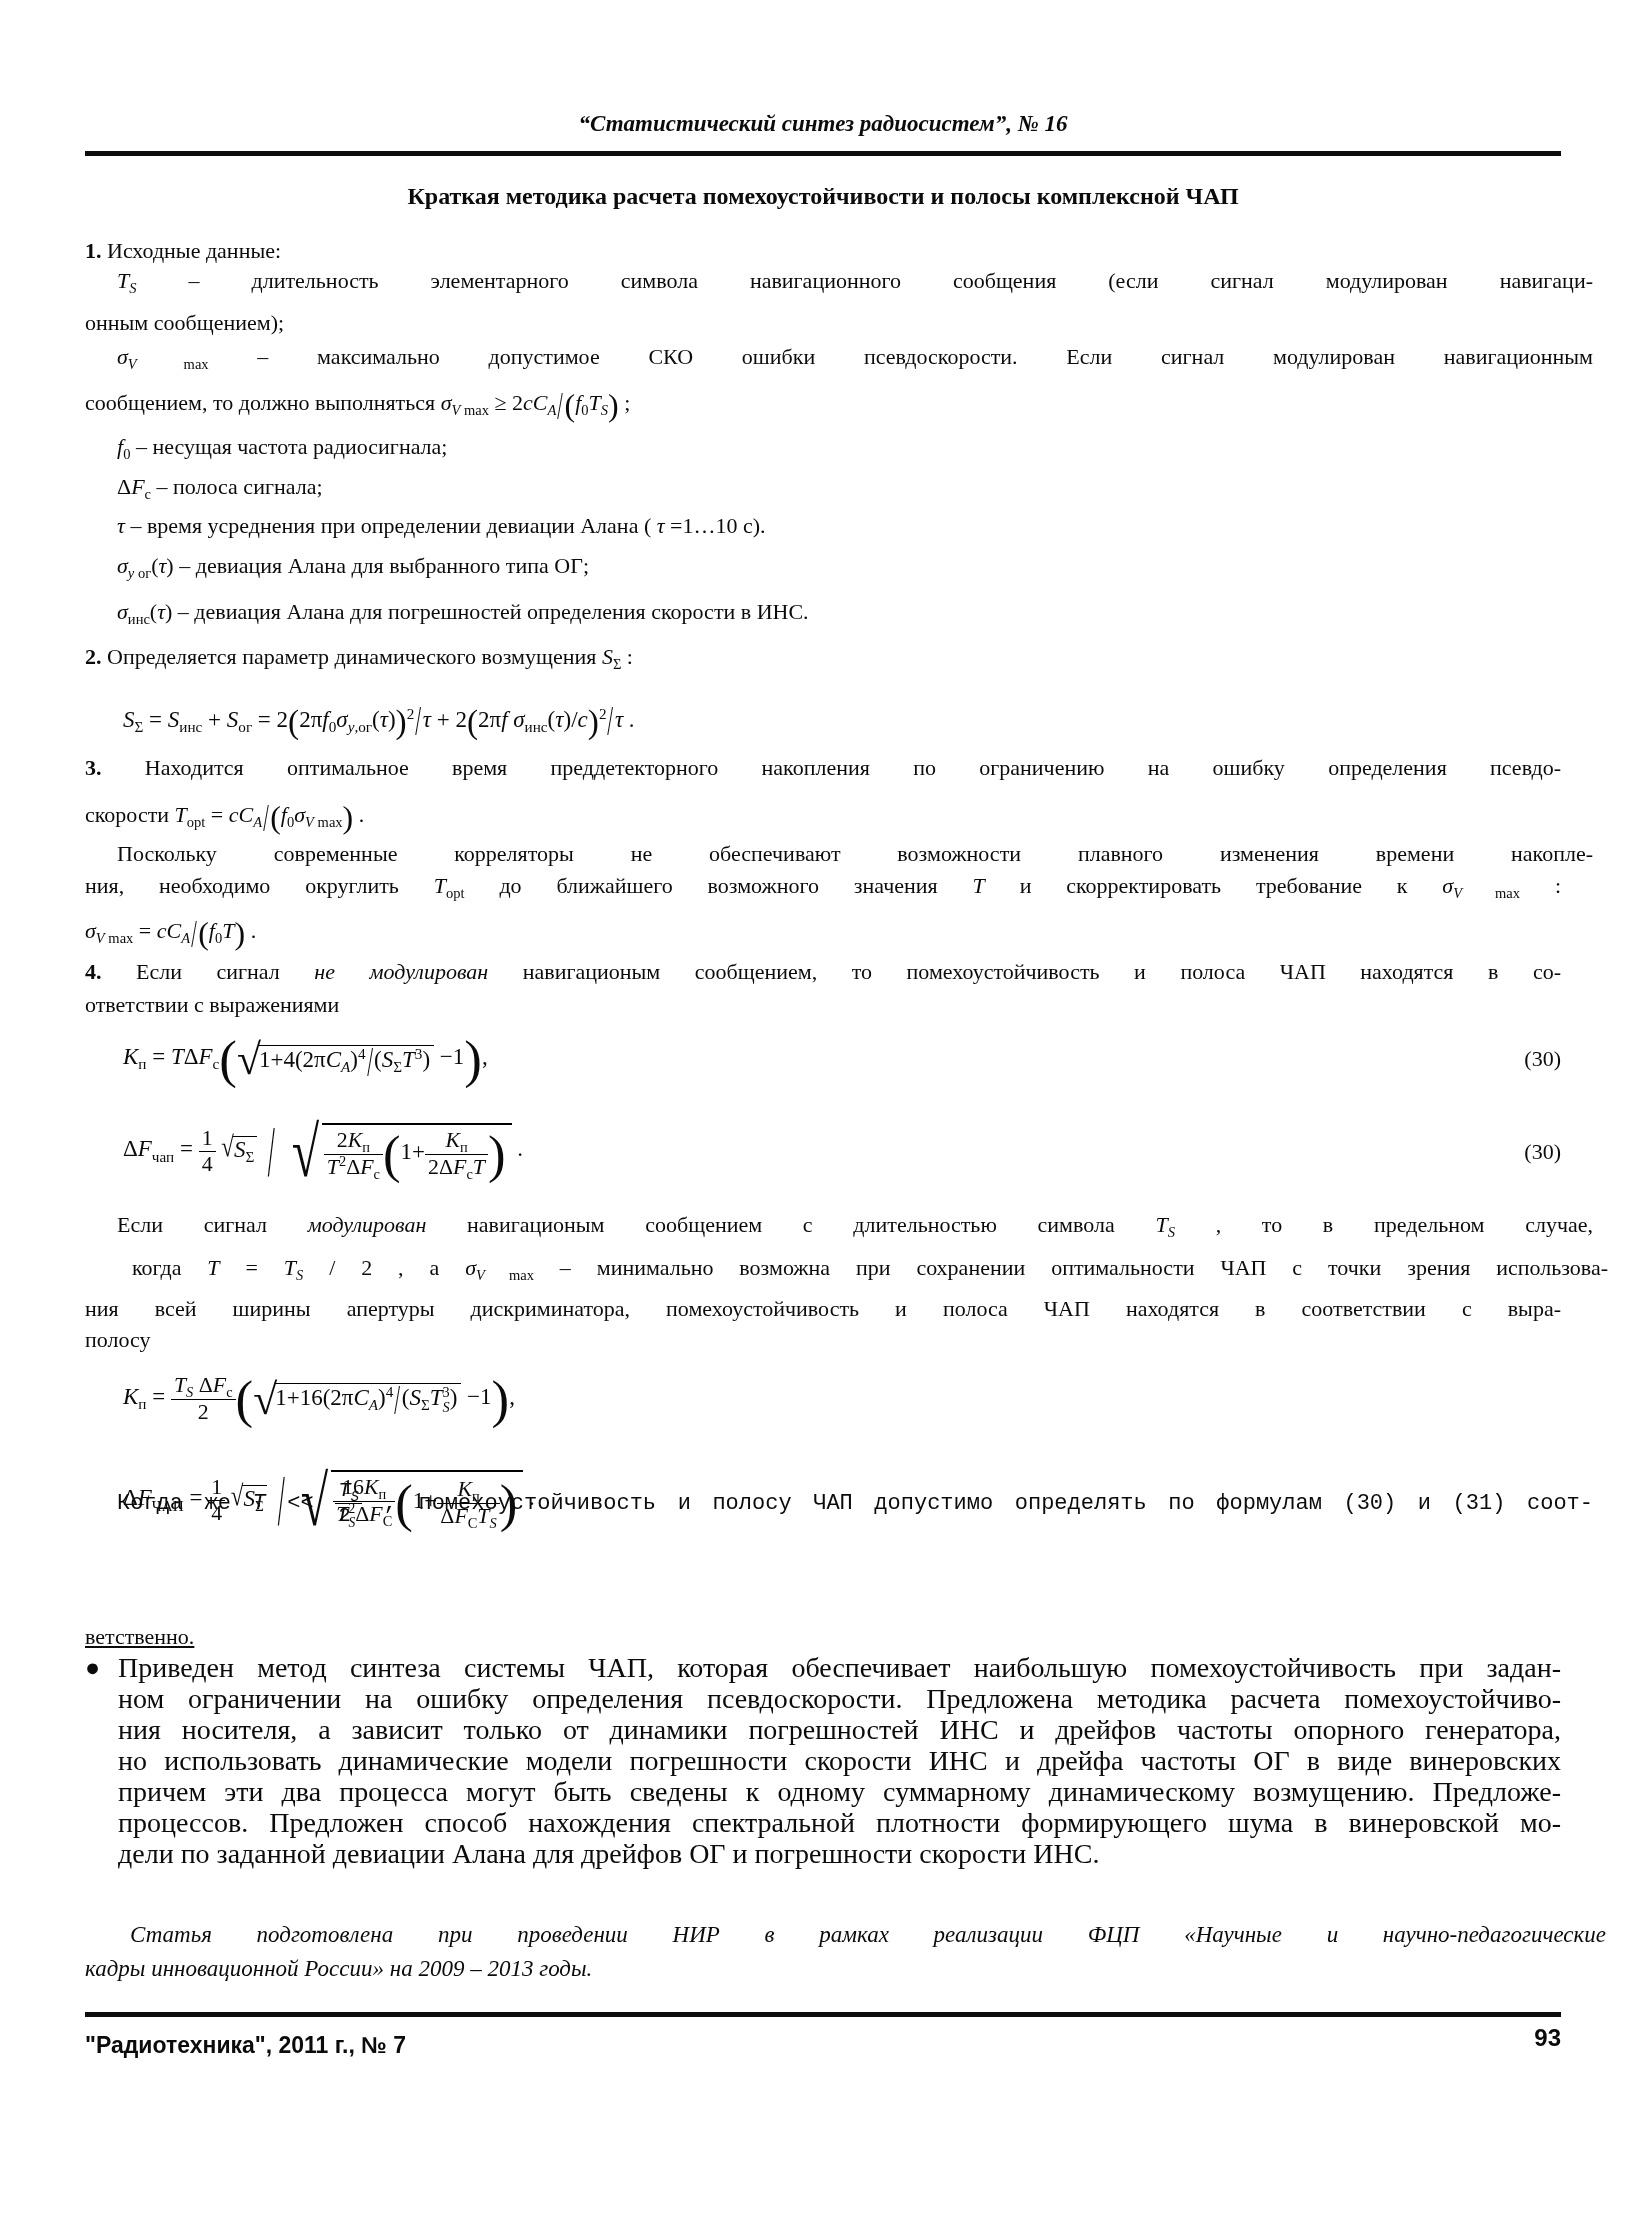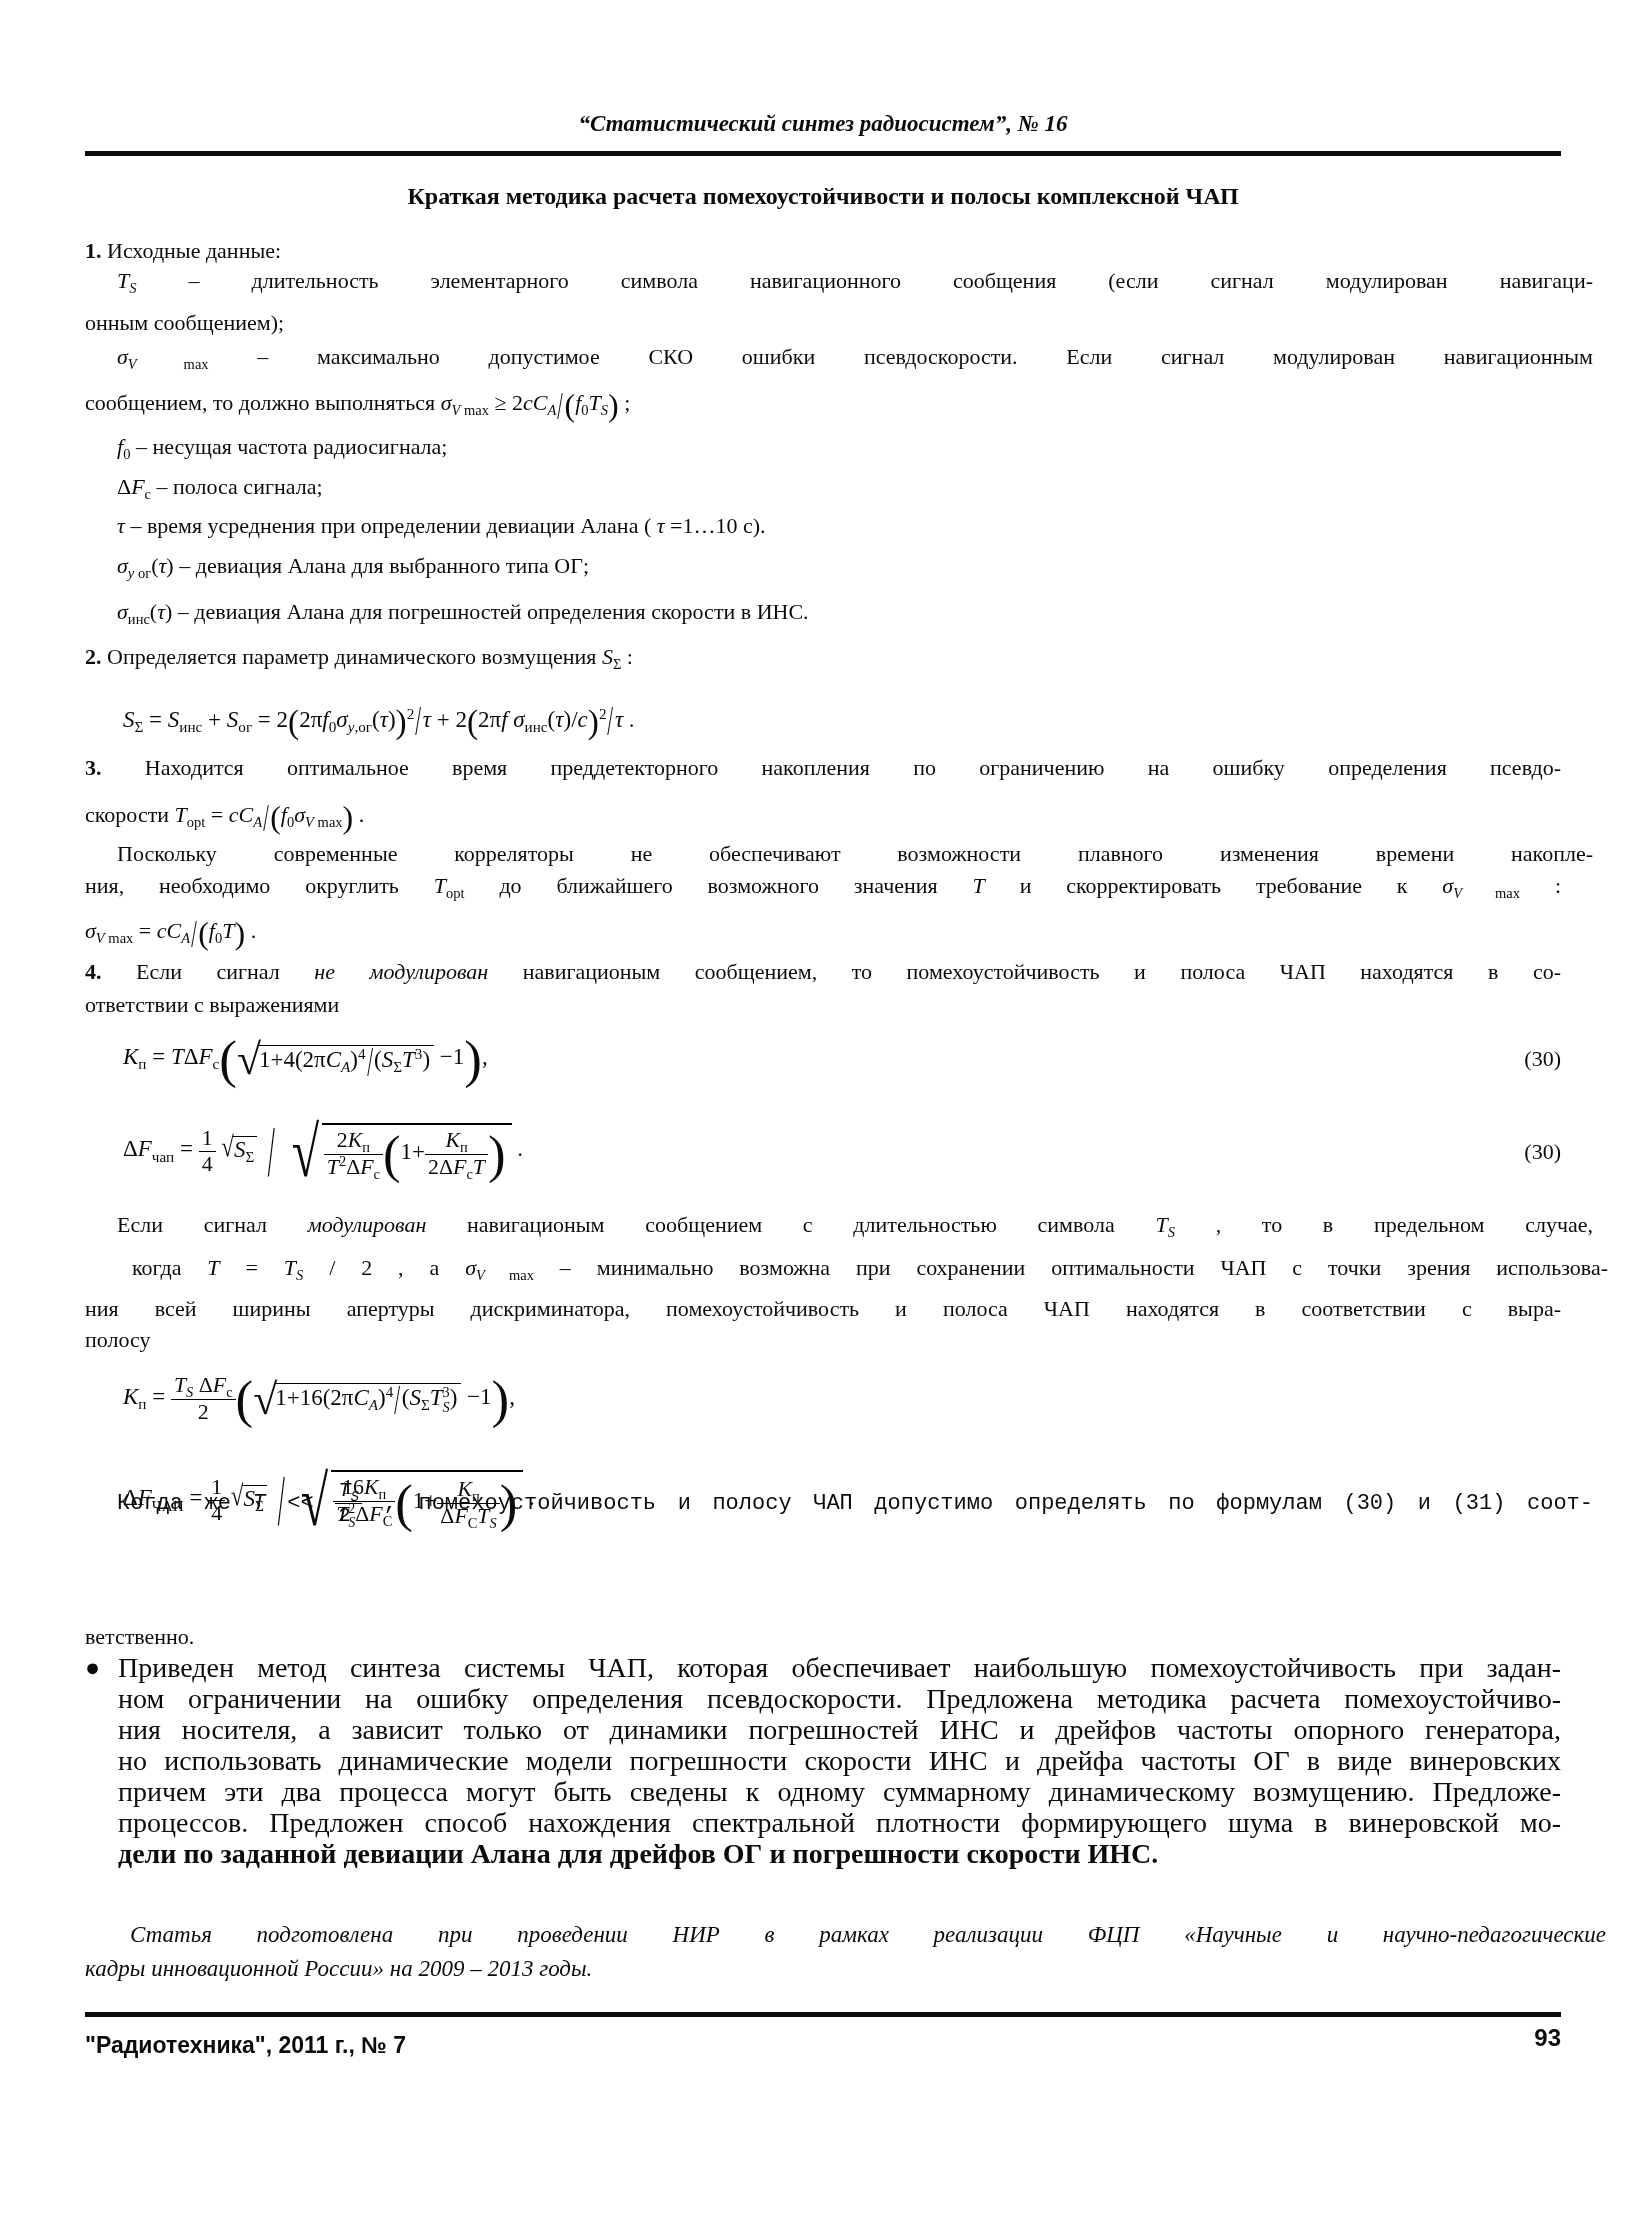--- a/index.html
+++ b/index.html
@@ -14,21 +14,21 @@
   .hjournal{font-style:italic;font-weight:bold;font-size:23px;}
   .title{font-weight:bold;font-size:24px;}
   .eqrow{position:absolute;left:85px;width:1476px;display:flex;align-items:center;
          justify-content:space-between;font-size:23px;}
   .eqrow .f{padding-left:38px;white-space:nowrap;}
   .eqrow .no{font-size:22px;align-self:center;}
   .bull{position:absolute;left:85px;width:1476px;display:flex;}
   .bull .mark{width:33px;font-size:25px;line-height:31px;}
   .bull .btxt{flex:1;}
   .bl{font-size:28px;line-height:31px;text-align:justify;text-align-last:justify;}
-  .bl.last{text-align-last:left;font-weight:bold;}
+  .bl.last{text-align-last:left;}
   .noteln{font-size:23px;font-style:italic;line-height:34px;}
   .frow{position:absolute;left:85px;width:1476px;display:flex;
         justify-content:space-between;align-items:flex-start;
         font-family:"Liberation Sans",sans-serif;font-weight:bold;}
   .fjournal{font-size:23px;}
   .fpage{font-size:24px;}
   
   sub,sup{font-size:66%;line-height:0;}
   sub{vertical-align:-0.35em;}
   sup{vertical-align:0.55em;}
@@ -100,21 +100,21 @@
   <div class="ab ln" style="top:1325px;">полосу</div>
 
   <div class="eqrow" style="top:1353px;height:92px;">
     <span class="f"><i>K</i><sub>п</sub> = <fr><ft><i>T<sub>S</sub></i> Δ<i>F</i><sub>c</sub></ft><fb>2</fb></fr><bp2>(</bp2><sqm><rs>√</rs><rb>1+16(2π<i>C<sub>A</sub></i>)<sup>4</sup><bs>/</bs>(<i>S</i><sub>Σ</sub><i>T</i><ss><s1>3</s1><s2><i>S</i></s2></ss>)</rb></sqm> −1<bp2>)</bp2>,</span>
   </div>
   <div class="eqrow" style="top:1448px;height:105px;">
     <span class="f">Δ<i>F</i><sub>ЧАП</sub> = <fr><ft>1</ft><fb>4</fb></fr> <sq><rs>√</rs><rb><i>S</i><sub>Σ</sub></rb></sq><bsl>/</bsl><sqt><rs>√</rs><rb><fr><ft>16<i>K</i><sub>п</sub></ft><fb><i>T</i><ss><s1>2</s1><s2><i>S</i></s2></ss>Δ<i>F</i><sub>C</sub></fb></fr><bp2>(</bp2>1+<fr><ft><i>K</i><sub>п</sub></ft><fb>Δ<i>F</i><sub>C</sub><i>T<sub>S</sub></i></fb></fr><bp2>)</bp2></rb></sqt> .</span>
   </div>
 
   <div class="ab ln j ind" style="top:1476px;line-height:56px;font-family:Liberation Mono, monospace;">Когда же <i>T</i> &lt;&lt; <fr><ft><i>T<sub>S</sub></i></ft><fb>2</fb></fr> , помехоустойчивость и полосу ЧАП допустимо определять по формулам (30) и (31) соот-</div>
-  <div class="ab ln" style="top:1622px;">ветственно.</div>
+  <div class="ab ln" style="top:1622px;text-decoration:underline;">ветственно.</div>
 
   <div class="bull" style="top:1652px;">
     <div class="mark">●</div>
     <div class="btxt">
       <div class="bl">Приведен метод синтеза системы ЧАП, которая обеспечивает наибольшую помехоустойчивость при задан-</div>
       <div class="bl">ном ограничении на ошибку определения псевдоскорости. Предложена методика расчета помехоустойчиво-</div>
       <div class="bl">ния носителя, а зависит только от динамики погрешностей ИНС и дрейфов частоты опорного генератора,</div>
       <div class="bl">но использовать динамические модели погрешности скорости ИНС и дрейфа частоты ОГ в виде винеровских</div>
       <div class="bl">причем эти два процесса могут быть сведены к одному суммарному динамическому возмущению. Предложе-</div>
       <div class="bl">процессов. Предложен способ нахождения спектральной плотности формирующего шума в винеровской мо-</div>

